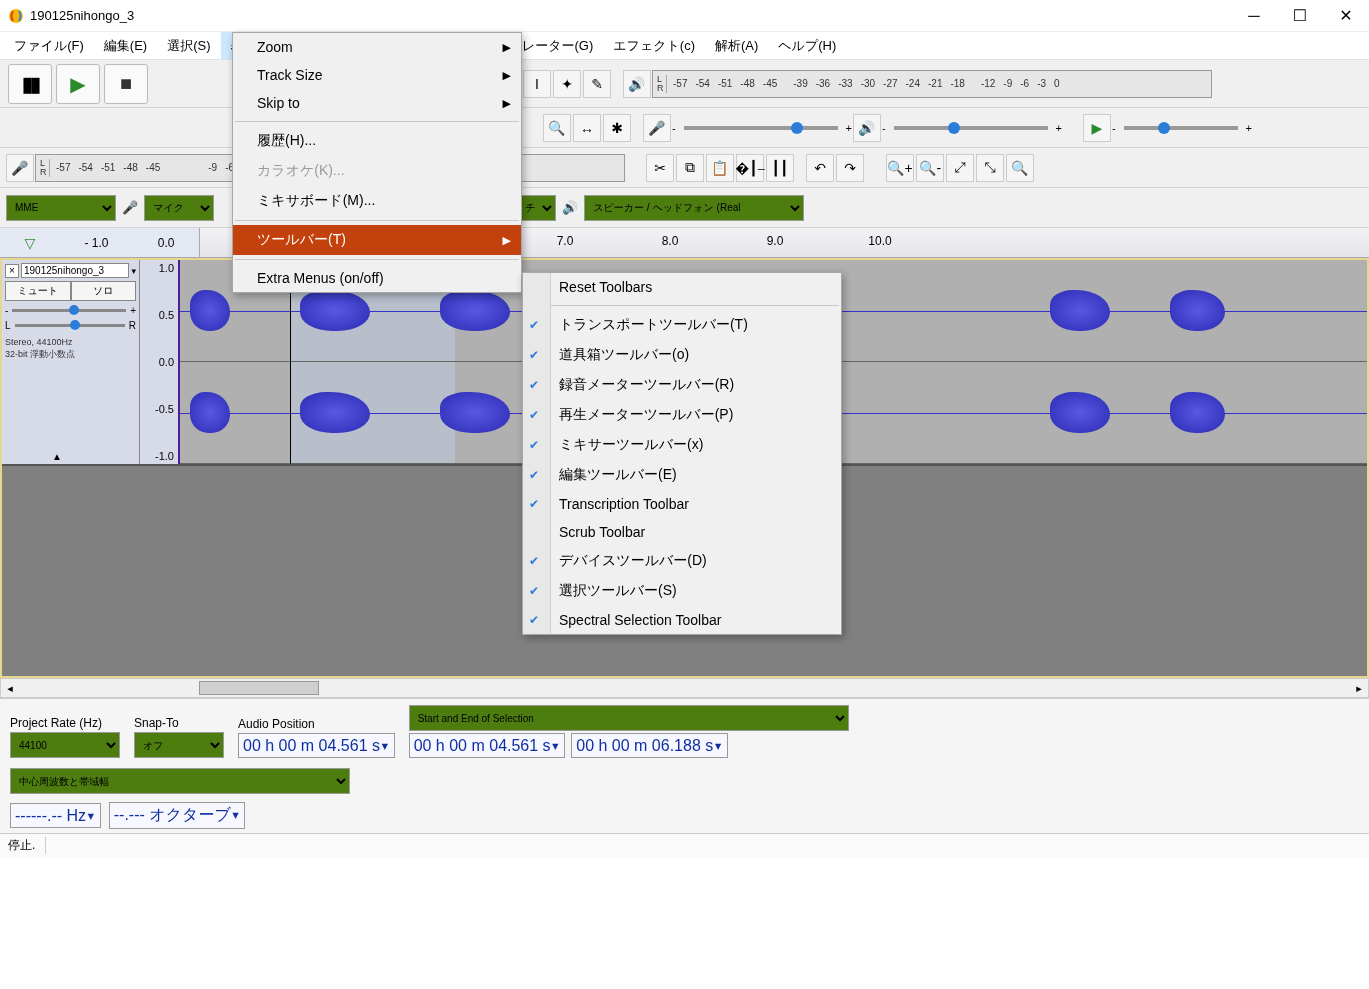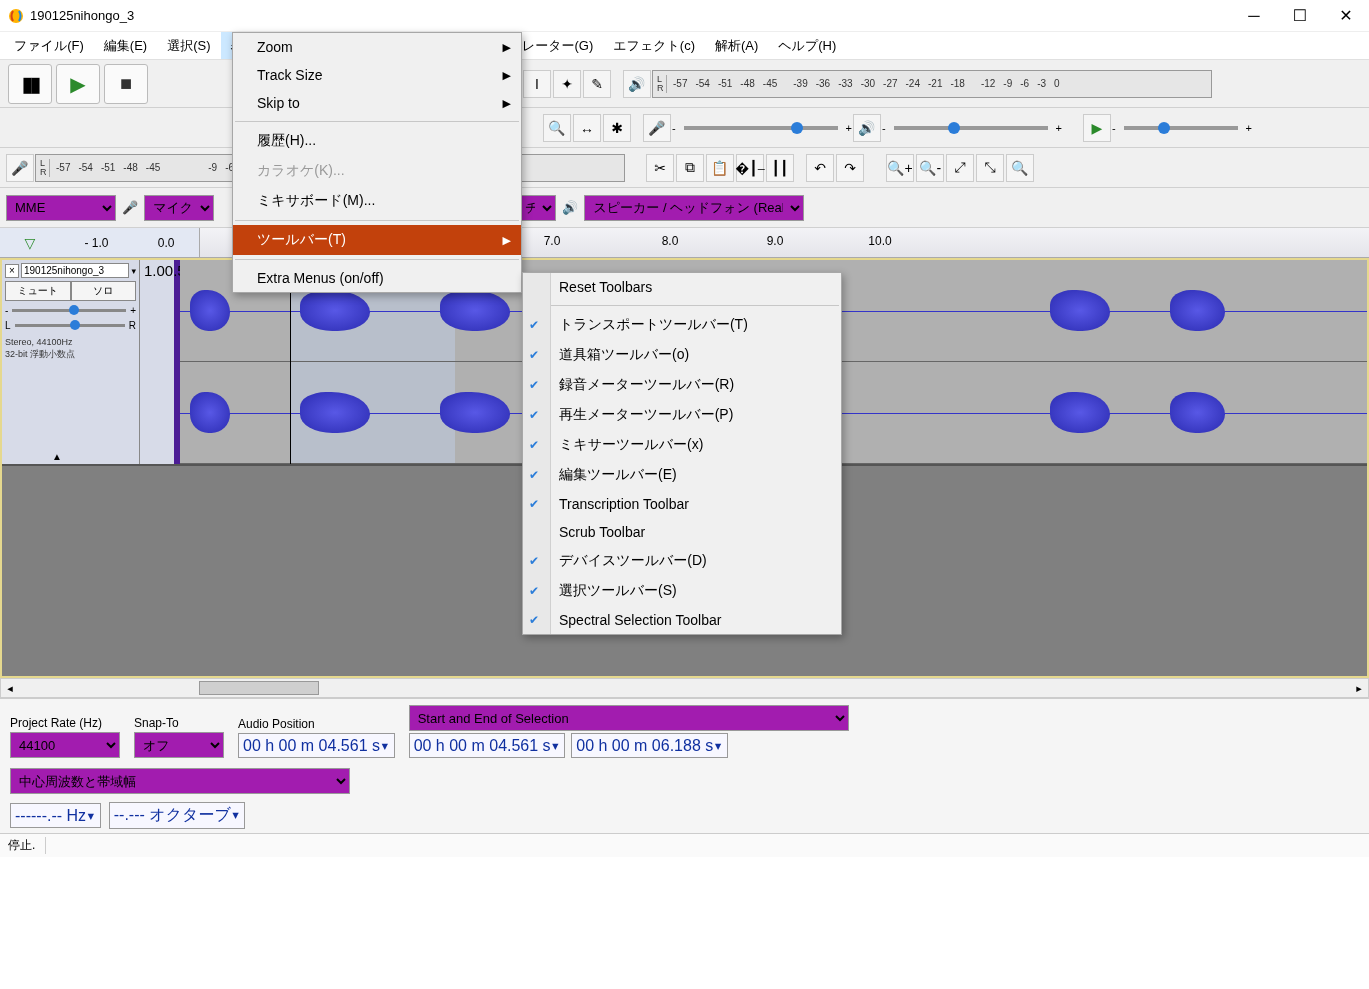--- a/index.html
+++ b/index.html
@@ -21,21 +21,21 @@
 
 .tbtn { width:44px; height:40px; margin:2px; background:#fafafa; border:1px solid #bbb; border-radius:3px; display:flex; align-items:center; justify-content:center; font-size:20px; }
 .small-btn{ width:28px; height:28px; margin:1px; background:#f5f5f5; border:1px solid #ccc; display:flex; align-items:center; justify-content:center; font-size:14px;}
 
 .meter-scale { font-size:10px; color:#333; display:flex; gap:6px; background:#e6e6e6; border:1px solid #999; padding:2px 4px; height:28px; align-items:center; flex:1; white-space:nowrap; overflow:hidden;}
 .meter-scale .ch { width:10px; text-align:center; border-right:1px solid #aaa; padding-right:4px;}
 
 .slider { height:4px; background:#999; position:relative; flex:1; margin:0 8px;}
 .slider .thumb { position:absolute; top:-4px; width:12px; height:12px; border-radius:50%; background:#2b7dd9; }
 
-select,.combo { height:26px; border:1px solid #999; background:#a21caf; font-size:13px; padding:0 4px;}
+select,.combo { height:26px; border:1px solid #999; background:#4d7c0f; font-size:10px; padding:0 4px;}
 
 .ruler { height:30px; background:#eef; border-bottom:1px solid #aaa; position:relative; display:flex; font-size:12px;}
 .ruler .left { width:200px; display:flex; align-items:center; justify-content:space-around; border-right:1px solid #aaa; background:#e3e8f3;}
 .ruler .left .tri { color: #2b8a2b; font-size:14px;}
 .ruler .ticks { flex:1; position:relative; background:linear-gradient(#f3f3f6,#e4e4ea); }
 .ruler .ticks span { position:absolute; top:6px; font-size:12px; transform:translateX(-50%);}
 .ruler .sel { position:absolute; top:0; bottom:0; background:rgba(120,150,255,0.25); border-left:1px solid #5a7dff; border-right:1px solid #5a7dff;}
 
 .tracks { background:#808080; height:420px; border:2px solid #e5d88e; overflow:hidden; position:relative;}
 .track { display:flex; height:206px; border-bottom:2px solid #555;}
@@ -44,21 +44,21 @@
 .track .panel .hdr .x { width:14px; height:14px; border:1px solid #888; background:#fff; display:flex; align-items:center; justify-content:center; font-size:10px;}
 .track .panel .hdr .title { flex:1; font-size:10px; padding:1px 2px; border:1px solid #888; background:#fff;}
 .track .panel .btns { display:flex; margin-top:3px;}
 .track .panel .btns div { flex:1; border:1px solid #888; background:#f5f5f5; text-align:center; font-size:10px; padding:2px 0;}
 .track .panel .gain,.track .panel .pan { display:flex; align-items:center; margin-top:4px; font-size:10px;}
 .track .panel .mini-slider { flex:1; height:3px; background:#888; margin:0 4px; position:relative;}
 .track .panel .mini-slider .th { position:absolute; top:-4px; left:50%; width:10px; height:10px; background:#2b7dd9; border-radius:50%;}
 .track .panel .meta { font-size:9px; margin-top:6px; color:#333; line-height:1.3;}
 .track .panel .collapse { position:absolute; bottom:2px; left:50px; font-size:10px;}
 
-.scale { width:40px; background:#d7dbe8; border-right:6px solid #4c1d95; display:flex; justify-content:space-between; font-size:15px; text-align:right; padding:2px 4px;}
+.scale { width:40px; background:#d7dbe8; border-right:2px solid #4c1d95; display:flex; flex-direction:column; justify-content:space-between; font-size:11px; text-align:right; padding:2px 4px;}
 .wave { flex:1; background:#b0b0b0; position:relative;}
 .wave .half { height:50%; position:relative; border-bottom:1px solid #666;}
 .wave .half:last-child { border-bottom:none;}
 .wave .mid { position:absolute; top:50%; left:0; right:0; height:1px; background:#3434c9;}
 .wave .blob { position:absolute; top:30%; height:40%; background:radial-gradient(#5858e6,#2a2ab0); border-radius:40% 60% 50% 50%; }
 .wave .pmark { position:absolute; top:0; bottom:0; width:1px; background:#000;}
 .wave .smark { position:absolute; top:0; bottom:0; background:rgba(200,220,255,0.35);}
 
 .hscroll { height:20px; background:#f0f0f0; border:1px solid #ccc; display:flex; align-items:center;}
 .hscroll .arr { width:18px; text-align:center; font-size:11px;}
@@ -329,21 +329,21 @@
   <div class="left">
     <span class="tri">▽</span>
     <span>- 1.0</span>
     <span>0.0</span>
   </div>
   <div class="ticks" id="ruler-ticks">
     <div class="sel" style="left:110px; width:165px;"></div>
   <span style="left: 50px;">4.0</span>
       <span style="left: 155px;">5.0</span>
       <span style="left: 260px;">6.0</span>
-      <span style="left: 352px;">7.0</span>
+      <span style="left: 365px;">7.0</span>
       <span style="left: 470px;">8.0</span>
       <span style="left: 575px;">9.0</span>
       <span style="left: 680px;">10.0</span>
     </div>
 </div>
 
 <div class="tracks">
   <div class="track">
     <div class="panel" style="position:relative">
       <div class="hdr">

